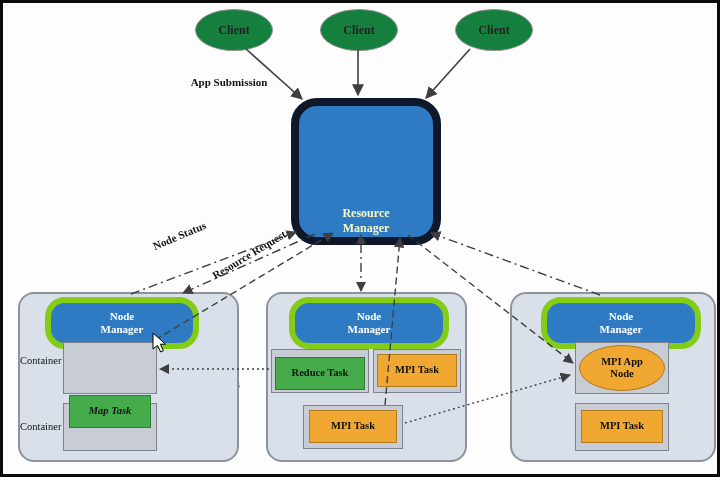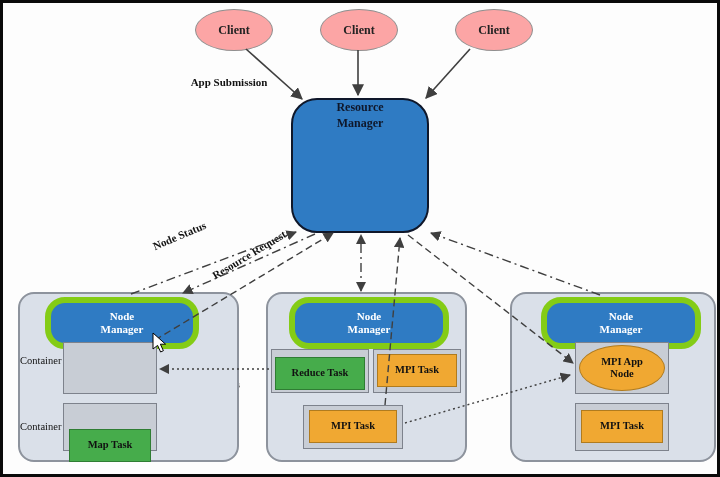--- a/index.html
+++ b/index.html
@@ -3,29 +3,29 @@
 <meta charset="utf-8">
 <style>
   html,body { margin:0; padding:0; background:#fff; }
   .frame {
     position:relative; width:720px; height:477px; box-sizing:border-box;
     background:#fdfdfd; border:3px solid #0a0a0a; overflow:hidden;
     font-family:"Liberation Serif", serif; color:#111;
   }
   .client {
     position:absolute; width:76px; height:40px;
-    background:#fca5a5; border:1.5px solid #8f8f8f; border-radius:50%;
+    background:#15803d; border:1.5px solid #8f8f8f; border-radius:50%;
     display:flex; align-items:center; justify-content:center;
     font-weight:bold; font-size:12px; color:#222;
   }
   .rm {
     position:absolute; left:288px; top:95px; width:134px; height:131px;
-    background:#2F7BC3; border:2px solid #0f172a; border-radius:26px;
-    display:flex; align-items:flex-start; justify-content:center;
-    color:#0f172a; font-weight:bold; font-size:12px; text-align:center;
+    background:#2F7BC3; border:8px solid #0f172a; border-radius:26px;
+    display:flex; align-items:flex-end; justify-content:center;
+    color:#fef9c3; font-weight:bold; font-size:12px; text-align:center;
   }
   .rm span { width:66px; line-height:1.3; display:block; }
   .node {
     position:absolute; top:289px; height:166px;
     background:#DAE0E9; border:2px solid #8D939D; border-radius:16px;
   }
   .pill {
     position:absolute; width:148px; height:40px;
     background:#2F7BC3; border:6px solid #84cc16; border-radius:20px;
     display:flex; align-items:center; justify-content:center;
@@ -77,21 +77,21 @@
   <div class="edgeLabel" style="left:185px; top:376px; font-size:10.5px;">Task Status</div>
 
   <div class="node" style="left:15px; width:217px;"></div>
   <div class="pill" style="left:42px; top:294px; width:142px;">
     <span>Node Manager</span>
   </div>
   <div class="containerLabel" style="left:17px; top:352px;">Container</div>
   <div class="cbox" style="left:60px; top:339px; width:92px; height:50px;"></div>
   <div class="containerLabel" style="left:17px; top:418px;">Container</div>
   <div class="cbox" style="left:60px; top:400px; width:92px; height:46px;"></div>
-  <div class="task green" style="left:66px; top:426px; width:80px; height:31px;">
+  <div class="task green" style="left:66px; top:392px; width:80px; height:31px;font-style:italic;">
     <span>Map Task</span>
   </div>
 
   <div class="node" style="left:263px; width:197px;"></div>
   <div class="pill" style="left:286px; top:294px;">
     <span>Node Manager</span>
   </div>
   <div class="cbox" style="left:268px; top:346px; width:96px; height:42px;"></div>
   <div class="task green" style="left:272px; top:354px; width:88px; height:31px;">
     <span>Reduce Task</span>

